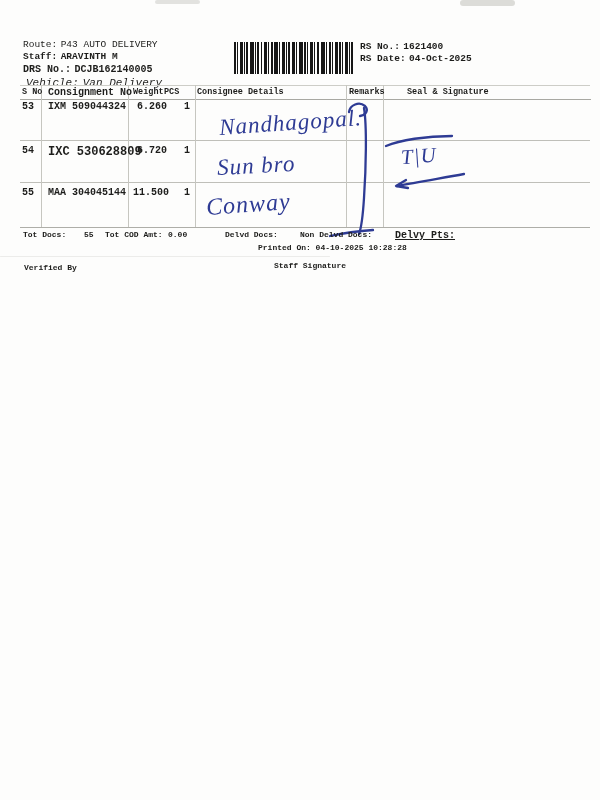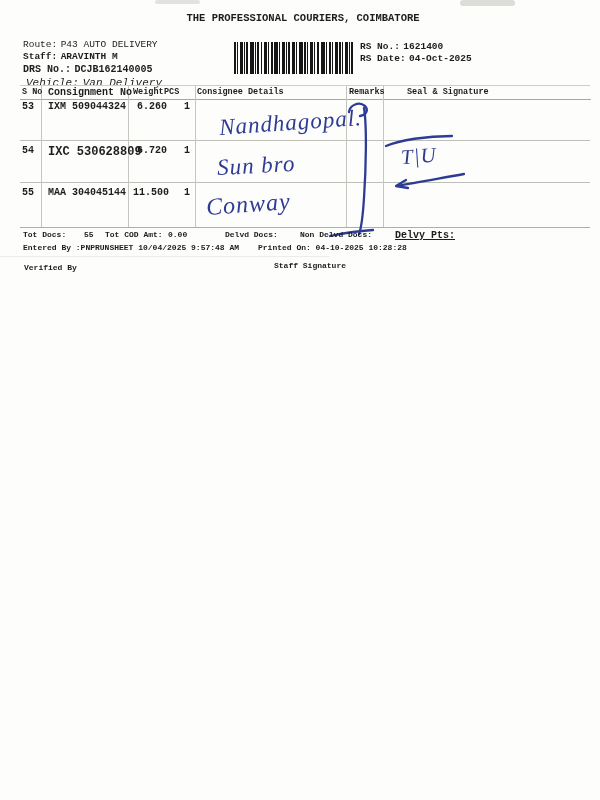--- a/index.html
+++ b/index.html
@@ -23,21 +23,20 @@
 </style>
 </head>
 <body>
 
 <div class="page">
 
   <div class="smudge" style="left:155px;top:0;width:45px;height:4px;background:#e2e2df;"></div>
   <div class="smudge" style="left:460px;top:0;width:55px;height:6px;background:#dcdcd8;"></div>
   <div class="smudge" style="left:0;top:256px;width:330px;height:1px;background:#ececea;"></div>
 
-  <div class="abs b center" style="left:303px;top:12px;font-size:10.5px;">THE PROFESSIONAL COURIERS, COIMBATORE</div>
 
   <div class="abs pair" style="left:23px;top:39px;font-size:9.5px;"><span>Route:</span><span>P43 AUTO DELIVERY</span></div>
   <div class="abs pair b" style="left:23px;top:51px;font-size:9.5px;"><span>Staff:</span><span>ARAVINTH M</span></div>
   <div class="abs pair b" style="left:23px;top:64px;font-size:10px;"><span>DRS No.:</span><span>DCJB162140005</span></div>
   <div class="abs pair" style="left:26px;top:77px;font-size:11px;font-style:italic;"><span>Vehicle:</span><span>Van Delivery</span></div>
 
   <svg class="overlay" style="left:234px;top:42px;" width="120" height="32" viewBox="0 0 120 32">
     <g fill="#161616">
       <rect x="0" y="0" width="2" height="32"></rect>
         <rect x="3" y="0" width="1" height="32"></rect>
@@ -132,19 +131,18 @@
   </svg>
 
   <div class="abs b" style="left:23px;top:230px;font-size:8px;">Tot Docs:</div>
   <div class="abs b" style="left:84px;top:230px;font-size:8px;">55</div>
   <div class="abs b" style="left:105px;top:230px;font-size:8px;">Tot COD Amt:</div>
   <div class="abs b" style="left:168px;top:230px;font-size:8px;">0.00</div>
   <div class="abs b" style="left:225px;top:230px;font-size:8px;">Delvd Docs:</div>
   <div class="abs b" style="left:300px;top:230px;font-size:8px;">Non Delvd Docs:</div>
   <div class="abs b" style="left:395px;top:230px;font-size:10px;text-decoration:underline;">Delvy Pts:</div>
 
-  <div class="abs b" style="left:23px;top:243px;font-size:8px;">Entered By :PNPRUNSHEET 10/04/2025 9:57:48 AM</div>
   <div class="abs b" style="left:258px;top:243px;font-size:8px;">Printed On: 04-10-2025 10:28:28</div>
 
   <div class="abs b" style="left:24px;top:263px;font-size:8px;">Verified By</div>
   <div class="abs b" style="left:274px;top:261px;font-size:8px;">Staff Signature</div>
 
 </div>
 
 </body></html>

